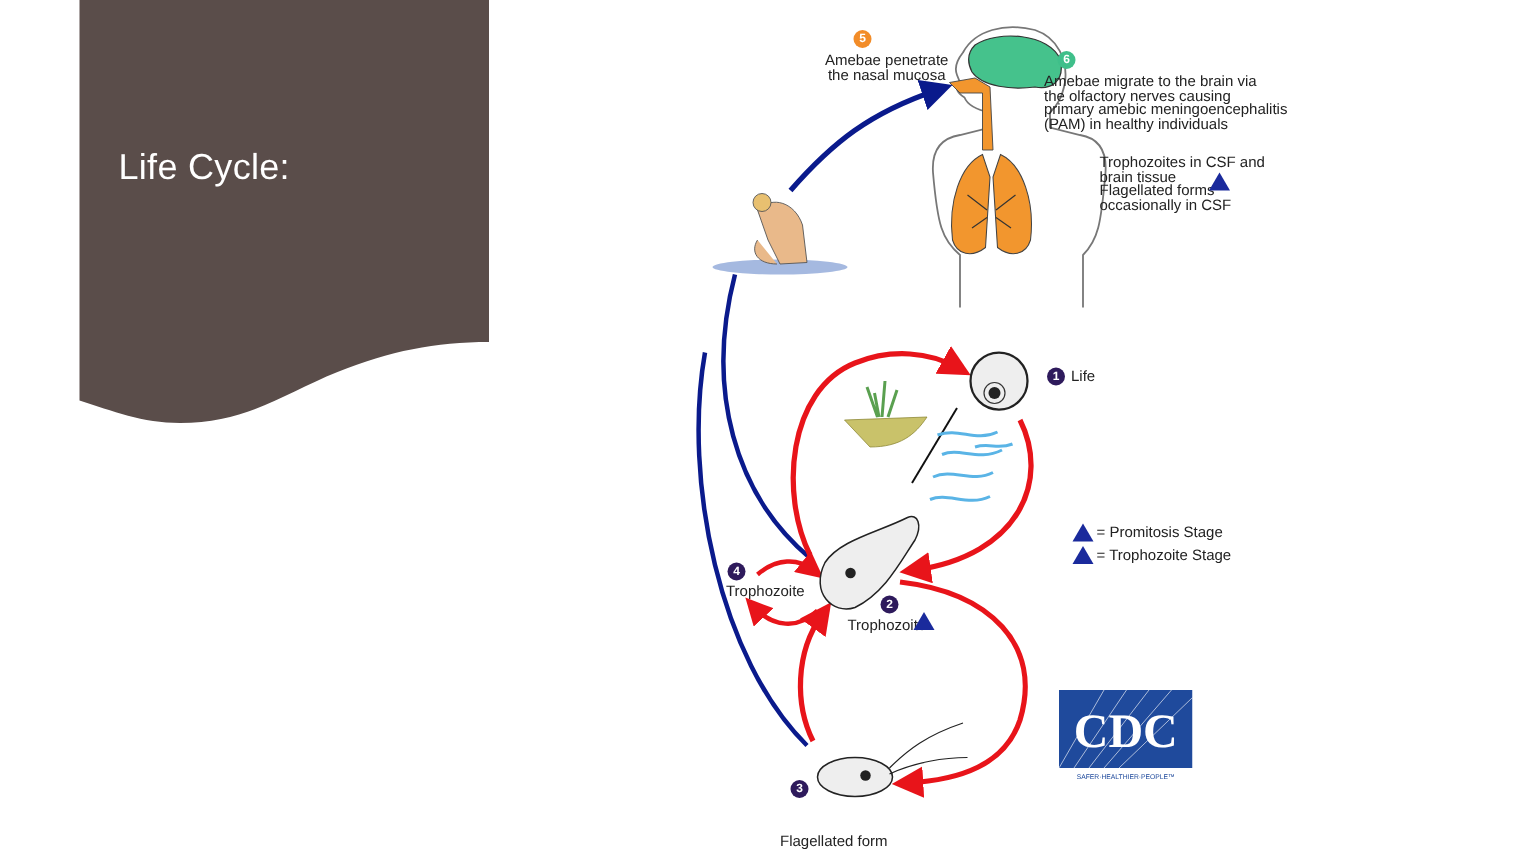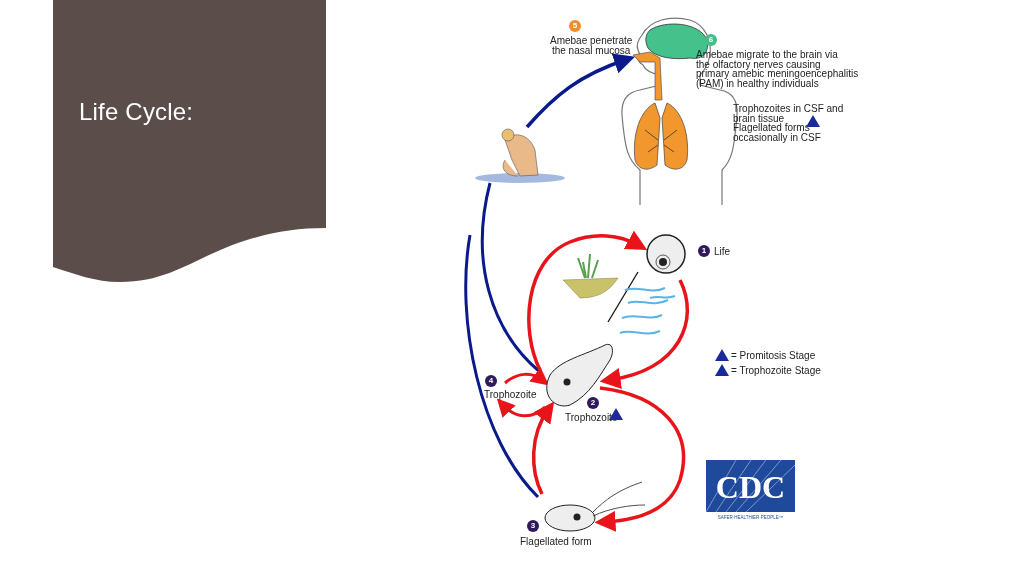--- a/index.html
+++ b/index.html
@@ -112,21 +112,21 @@
   <div class="lbl" style="left:714px;top:247px">Life</div>
 
   <div class="num" style="left:485px;top:375px;background:#2e1a5c">4</div>
   <div class="lbl" style="left:484px;top:390px">Trophozoite</div>
 
   <div class="num" style="left:587px;top:397px;background:#2e1a5c">2</div>
   <div class="lbl" style="left:565px;top:413px">Trophozoite</div>
   <div class="tri" style="left:609px;top:408px;border-left:7px solid transparent;border-right:7px solid transparent;border-bottom:12px solid #1a2a9c"></div>
 
   <div class="num" style="left:527px;top:520px;background:#2e1a5c">3</div>
-  <div class="lbl" style="left:520px;top:537px">Flagellated form</div>
+  <div class="lbl" style="left:520px;top:557px">Flagellated form</div>
 
   <div class="tri" style="left:715px;top:349px;border-left:7px solid transparent;border-right:7px solid transparent;border-bottom:12px solid #1a2a9c"></div>
   <div class="lbl" style="left:731px;top:351px">= Promitosis Stage</div>
   <div class="tri" style="left:715px;top:364px;border-left:7px solid transparent;border-right:7px solid transparent;border-bottom:12px solid #1a2a9c"></div>
   <div class="lbl" style="left:731px;top:366px">= Trophozoite Stage</div>
 
   <svg class="cdc" viewBox="0 0 89 62">
     <rect x="0" y="0" width="89" height="52" fill="#1f4a9c"></rect>
     <g stroke="#ffffff" stroke-width="0.6" opacity="0.7">
       <line x1="0" y1="52" x2="30" y2="0"></line>

